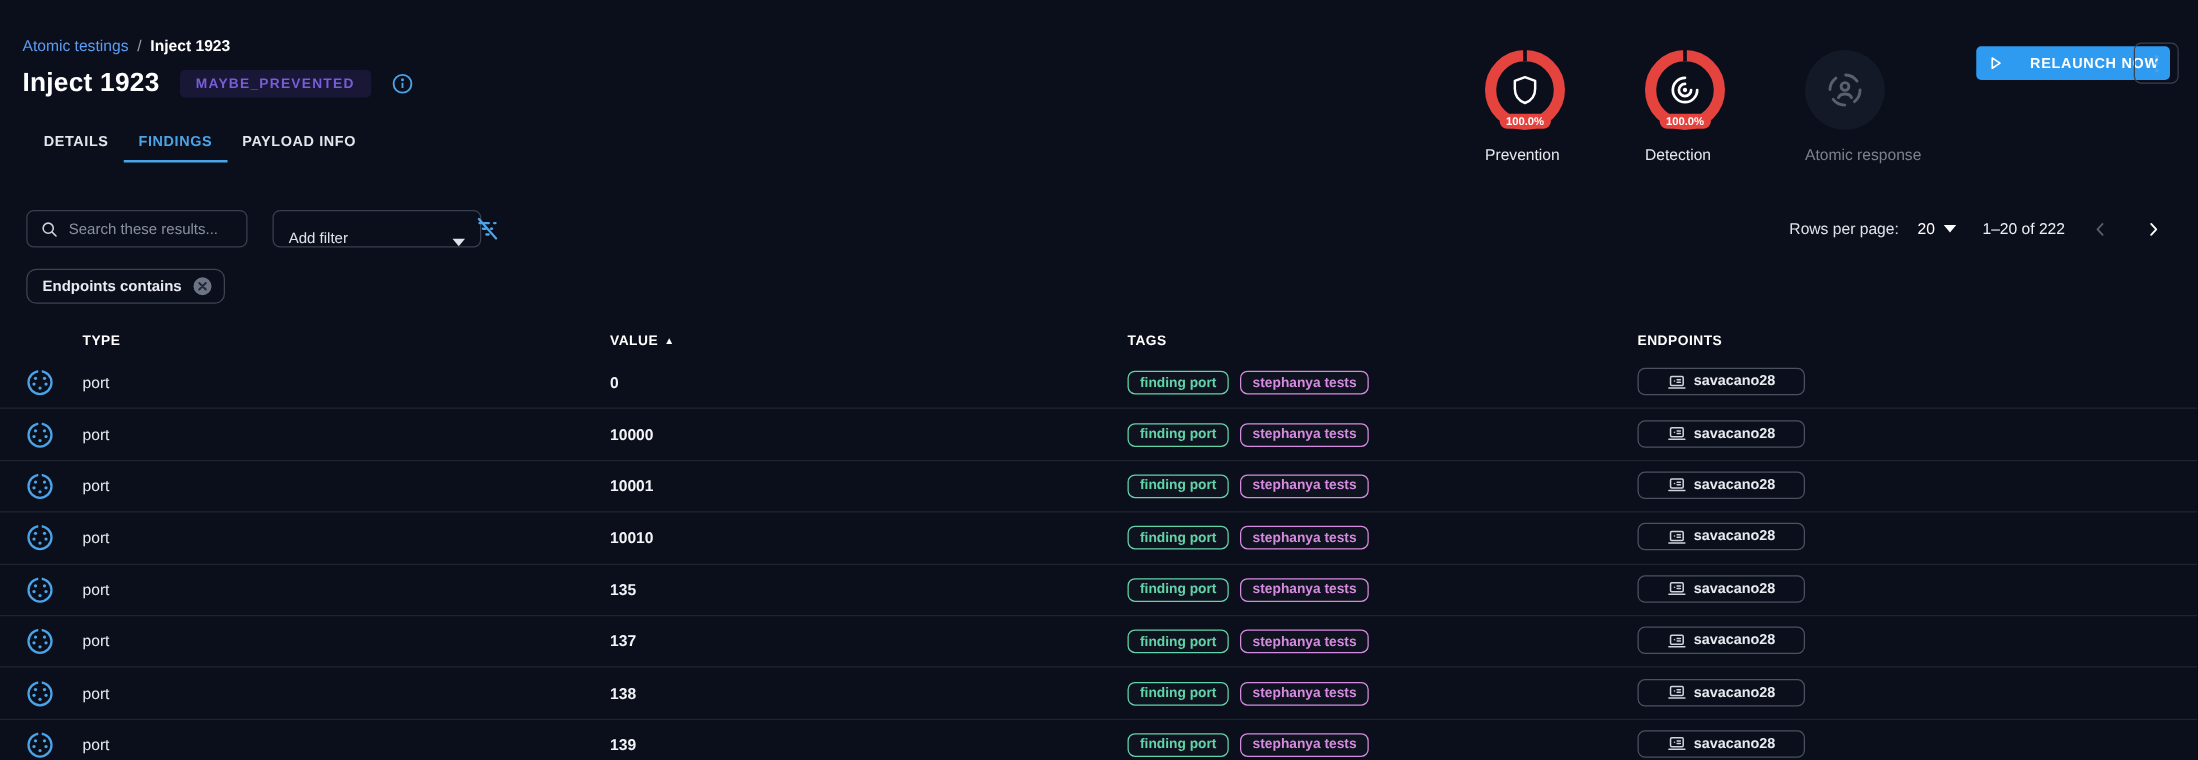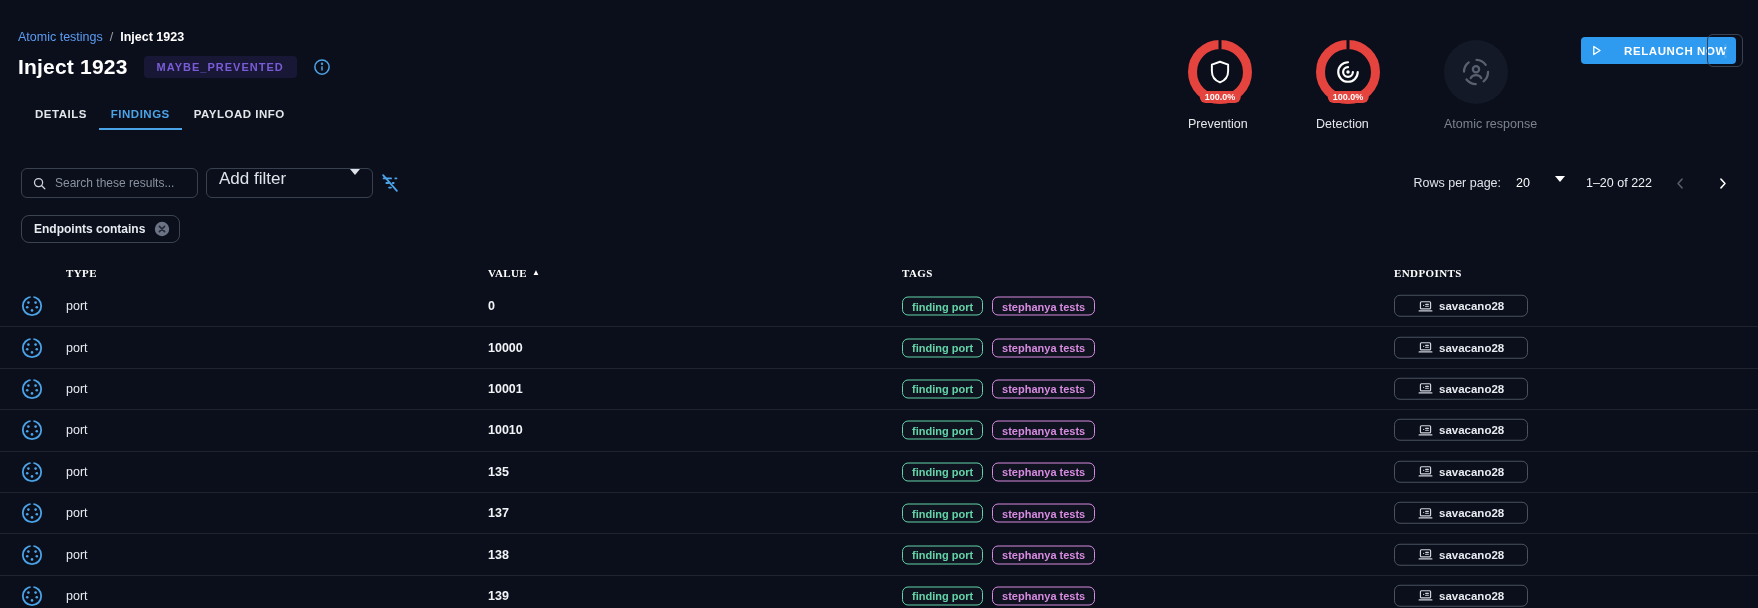--- a/index.html
+++ b/index.html
@@ -46,45 +46,45 @@
                border-radius:6px; background:transparent; display:flex; flex-direction:column; gap:2.5px;
                align-items:center; justify-content:center; cursor:pointer; }
   .kebab-btn i { width:3px; height:3px; border-radius:50%; background:#4ba3e8; }
 
   
   .search-box { position:absolute; left:21px; top:150px; width:177px; height:30px; border:1px solid #39404f;
                 border-radius:6px; display:flex; align-items:center; gap:8px; padding:0 10px; }
   .search-box input { flex:1; min-width:0; background:transparent; border:none; outline:none; color:#e8ebf0;
                       font-family:inherit; font-size:12px; }
   .search-box input::placeholder { color:#8a92a0; }
-  .add-filter { position:absolute; left:206px; top:150px; width:167px; height:30px; border:1px solid #39404f;
-                border-radius:6px; display:flex; align-items:flex-start; justify-content:space-between;
-                padding:0 12px; cursor:pointer; font-size:17px; color:#dfe3e9; }
+  .add-filter { position:absolute; left:218px; top:150px; width:167px; height:30px; border:1px solid #39404f;
+                border-radius:6px; display:flex; align-items:flex-end; justify-content:space-between;
+                padding:0 12px; cursor:pointer; font-size:12px; color:#dfe3e9; }
   .caret-down { width:0; height:0; border-left:5px solid transparent; border-right:5px solid transparent; border-top:6px solid #dfe3e9; }
   .filter-off-btn { position:absolute; left:379px; top:154px; width:22px; height:22px; background:none; border:none; cursor:pointer; padding:0; }
 
   .pagination { position:absolute; right:22px; top:150px; height:30px; display:flex; align-items:center; gap:15px; font-size:12.5px; color:#dfe3e9; }
-  .rpp-select { display:flex; gap:25px; cursor:pointer; color:#ffffff; }
+  .rpp-select { display:flex; align-items:center; gap:7px; cursor:pointer; color:#ffffff; }
   .rpp-select .caret-down { border-top-color:#ffffff; }
   .range-label { color:#eef0f4; margin-left:6px; }
   .page-arrow { background:none; border:none; padding:6px; cursor:pointer; display:flex; align-items:center; }
 
   
   .filter-chip { position:absolute; left:21px; top:197px; height:28px; border:1px solid #3c4452; border-radius:8px;
                  display:flex; align-items:center; gap:9px; padding:0 9px 0 12px; cursor:pointer; }
   .filter-chip .chip-label { font-size:12px; font-weight:700; color:#e8ebf0; }
 
   
   .thead { position:absolute; left:0; right:0; top:241px; height:27px; }
   .thead .col, .row .cell { position:absolute; top:50%; transform:translateY(-50%); }
-  .col { font-size:11px; font-weight:700; color:#ffffff; letter-spacing:.4px; display:flex; align-items:center; gap:5px;font-family:Liberation Serif, serif; }
+  .col { font-size:11px; font-weight:700; color:#ffffff; letter-spacing:.4px; display:flex; align-items:center; gap:5px; }
   .col-type, .cell-type { left:66px; }
   .col-value, .cell-value { left:488px; }
   .col-tags, .cell-tags { left:902px; }
-  .col-endpoints, .cell-endpoints { left:1394px;text-align:right; }
+  .col-endpoints, .cell-endpoints { left:1310px;text-align:right; }
   .sort-arrow { font-size:8px; color:#ffffff; }
 
   .rows { position:absolute; left:0; right:0; top:268px; }
   .row { position:relative; height:41.4px; border-bottom:1px solid rgba(255,255,255,0.09); cursor:pointer; }
   .cell-icon { position:absolute; left:20px; top:50%; transform:translateY(-50%); width:24px; height:24px; }
   .cell-type { font-size:12.5px; color:#e8ebf0; }
   .cell-value { font-size:12.5px; font-weight:700; color:#f2f4f7; }
   .cell-tags { display:flex; gap:9px; }
   .tag { height:19px; display:inline-flex; align-items:center; padding:0 9px; border-radius:6px;
          font-size:11px; font-weight:600; border:1px solid currentColor; background:rgba(255,255,255,0.02); }

